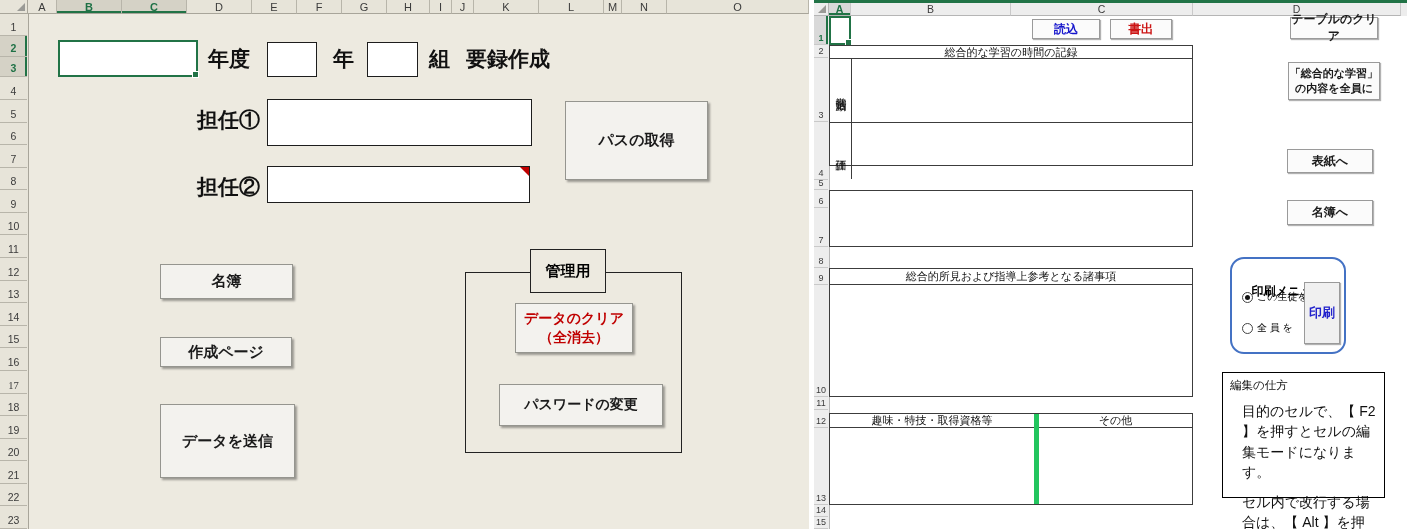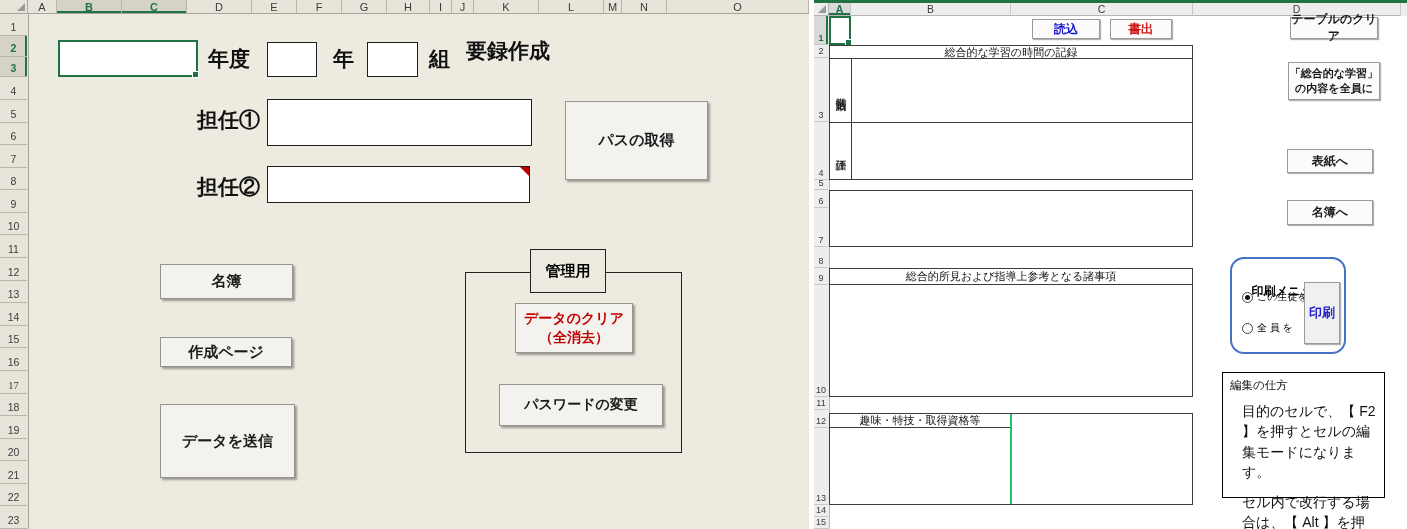--- a/index.html
+++ b/index.html
@@ -113,21 +113,21 @@
     <div class="corner" style="left:0;top:0;width:28px;height:14px;"></div>
 
     <div class="abs selbox" style="left:58px;top:40px;width:140px;height:37px;">
       <span class="handle"></span>
     </div>
     <div class="abs lbl" style="left:208px;top:45px;font-size:21px;font-weight:600;">年度</div>
     <div class="abs inputbox" style="left:267px;top:42px;width:50px;height:35px;"></div>
     <div class="abs lbl" style="left:333px;top:45px;font-size:21px;font-weight:600;">年</div>
     <div class="abs inputbox" style="left:367px;top:42px;width:51px;height:35px;"></div>
     <div class="abs lbl" style="left:429px;top:45px;font-size:21px;font-weight:600;">組</div>
-    <div class="abs lbl" style="left:466px;top:37px;font-size:21px;font-weight:600;">要録作成</div>
+    <div class="abs lbl" style="left:466px;top:45px;font-size:21px;font-weight:600;">要録作成</div>
 
     <div class="abs lbl" style="left:197px;top:106px;font-size:21px;font-weight:600;">担任①</div>
     <div class="abs inputbox" style="left:267px;top:99px;width:265px;height:47px;"></div>
     <div class="abs lbl" style="left:197px;top:173px;font-size:21px;font-weight:600;">担任②</div>
     <div class="abs inputbox" style="left:267px;top:166px;width:263px;height:37px;">
       <span class="comment-tri"></span>
     </div>
 
     <div class="abs btn3d" style="left:565px;top:101px;width:143px;height:79px;font-size:15px;">パスの取得</div>
     <div class="abs btn3d" style="left:160px;top:264px;width:133px;height:35px;font-size:15px;">名簿</div>
@@ -170,21 +170,21 @@
       </div>
     <div class="corner" style="left:0;top:3px;width:15px;height:13px;"></div>
 
     <div class="abs selbox" style="left:15px;top:16px;width:22px;height:29px;background:transparent;">
       <span class="handle"></span>
     </div>
     <div class="abs btnflat" style="left:218px;top:19px;width:68px;height:20px;font-size:12px;color:#1414CC;">読込</div>
     <div class="abs btnflat" style="left:296px;top:19px;width:62px;height:20px;font-size:12.5px;color:#CC1414;">書出</div>
     <div class="abs btnflat" style="left:476px;top:17px;width:88px;height:22px;font-size:12px;">テーブルのクリア</div>
 
-    <div class="xtable" style="left:15px;top:45px;width:364px;height:135px;font-family:Liberation Serif, serif;">
+    <div class="xtable" style="left:15px;top:45px;width:364px;height:121px;font-family:Liberation Serif, serif;">
       <div class="thead" style="height:13px;font-size:11px;">総合的な学習の時間の記録</div>
       <div style="display:flex;height:64px;border-bottom:1px solid #3c3c3c;box-sizing:border-box;">
         <div class="vlabel" style="width:22px;border-right:1px solid #3c3c3c;box-sizing:border-box;">学習活動</div>
         <div style="flex:1;"></div>
       </div>
       <div style="display:flex;height:56px;box-sizing:border-box;">
         <div class="vlabel" style="width:22px;border-right:1px solid #3c3c3c;box-sizing:border-box;">評価</div>
         <div style="flex:1;"></div>
       </div>
     </div>
@@ -192,22 +192,26 @@
     <div class="xtable" style="left:15px;top:190px;width:364px;height:57px;">
       <div style="height:38px;"></div>
     </div>
 
     <div class="xtable" style="left:15px;top:268px;width:364px;height:129px;">
       <div class="thead" style="height:16px;">総合的所見および指導上参考となる諸事項</div>
       <div style="height:111px;"></div>
     </div>
 
     <div class="xtable" style="left:15px;top:413px;width:364px;height:92px;display:flex;">
-      <div style="width:182px;border-right:2px solid #22c55e;box-sizing:border-box;display:flex;flex-direction:column;">
+      <div style="width:209px;border-right:5px solid #22c55e;box-sizing:border-box;display:flex;flex-direction:column;">
         <div class="thead" style="height:14px;">趣味・特技・取得資格等</div>
+        <div style="flex:1;"></div>
+      </div>
+      <div style="flex:1;display:flex;flex-direction:column;">
+        <div class="thead" style="height:14px;">その他</div>
         <div style="flex:1;"></div>
       </div>
     </div>
 
     <div class="abs btnflat" style="left:474px;top:62px;width:92px;height:38px;font-size:11px;flex-direction:column;line-height:1.4;">
       <span>「総合的な学習」</span>
       <span>の内容を全員に</span>
     </div>
     <div class="abs btnflat" style="left:473px;top:149px;width:86px;height:24px;font-size:12px;">表紙へ</div>
     <div class="abs btnflat" style="left:473px;top:200px;width:86px;height:25px;font-size:12px;">名簿へ</div>

